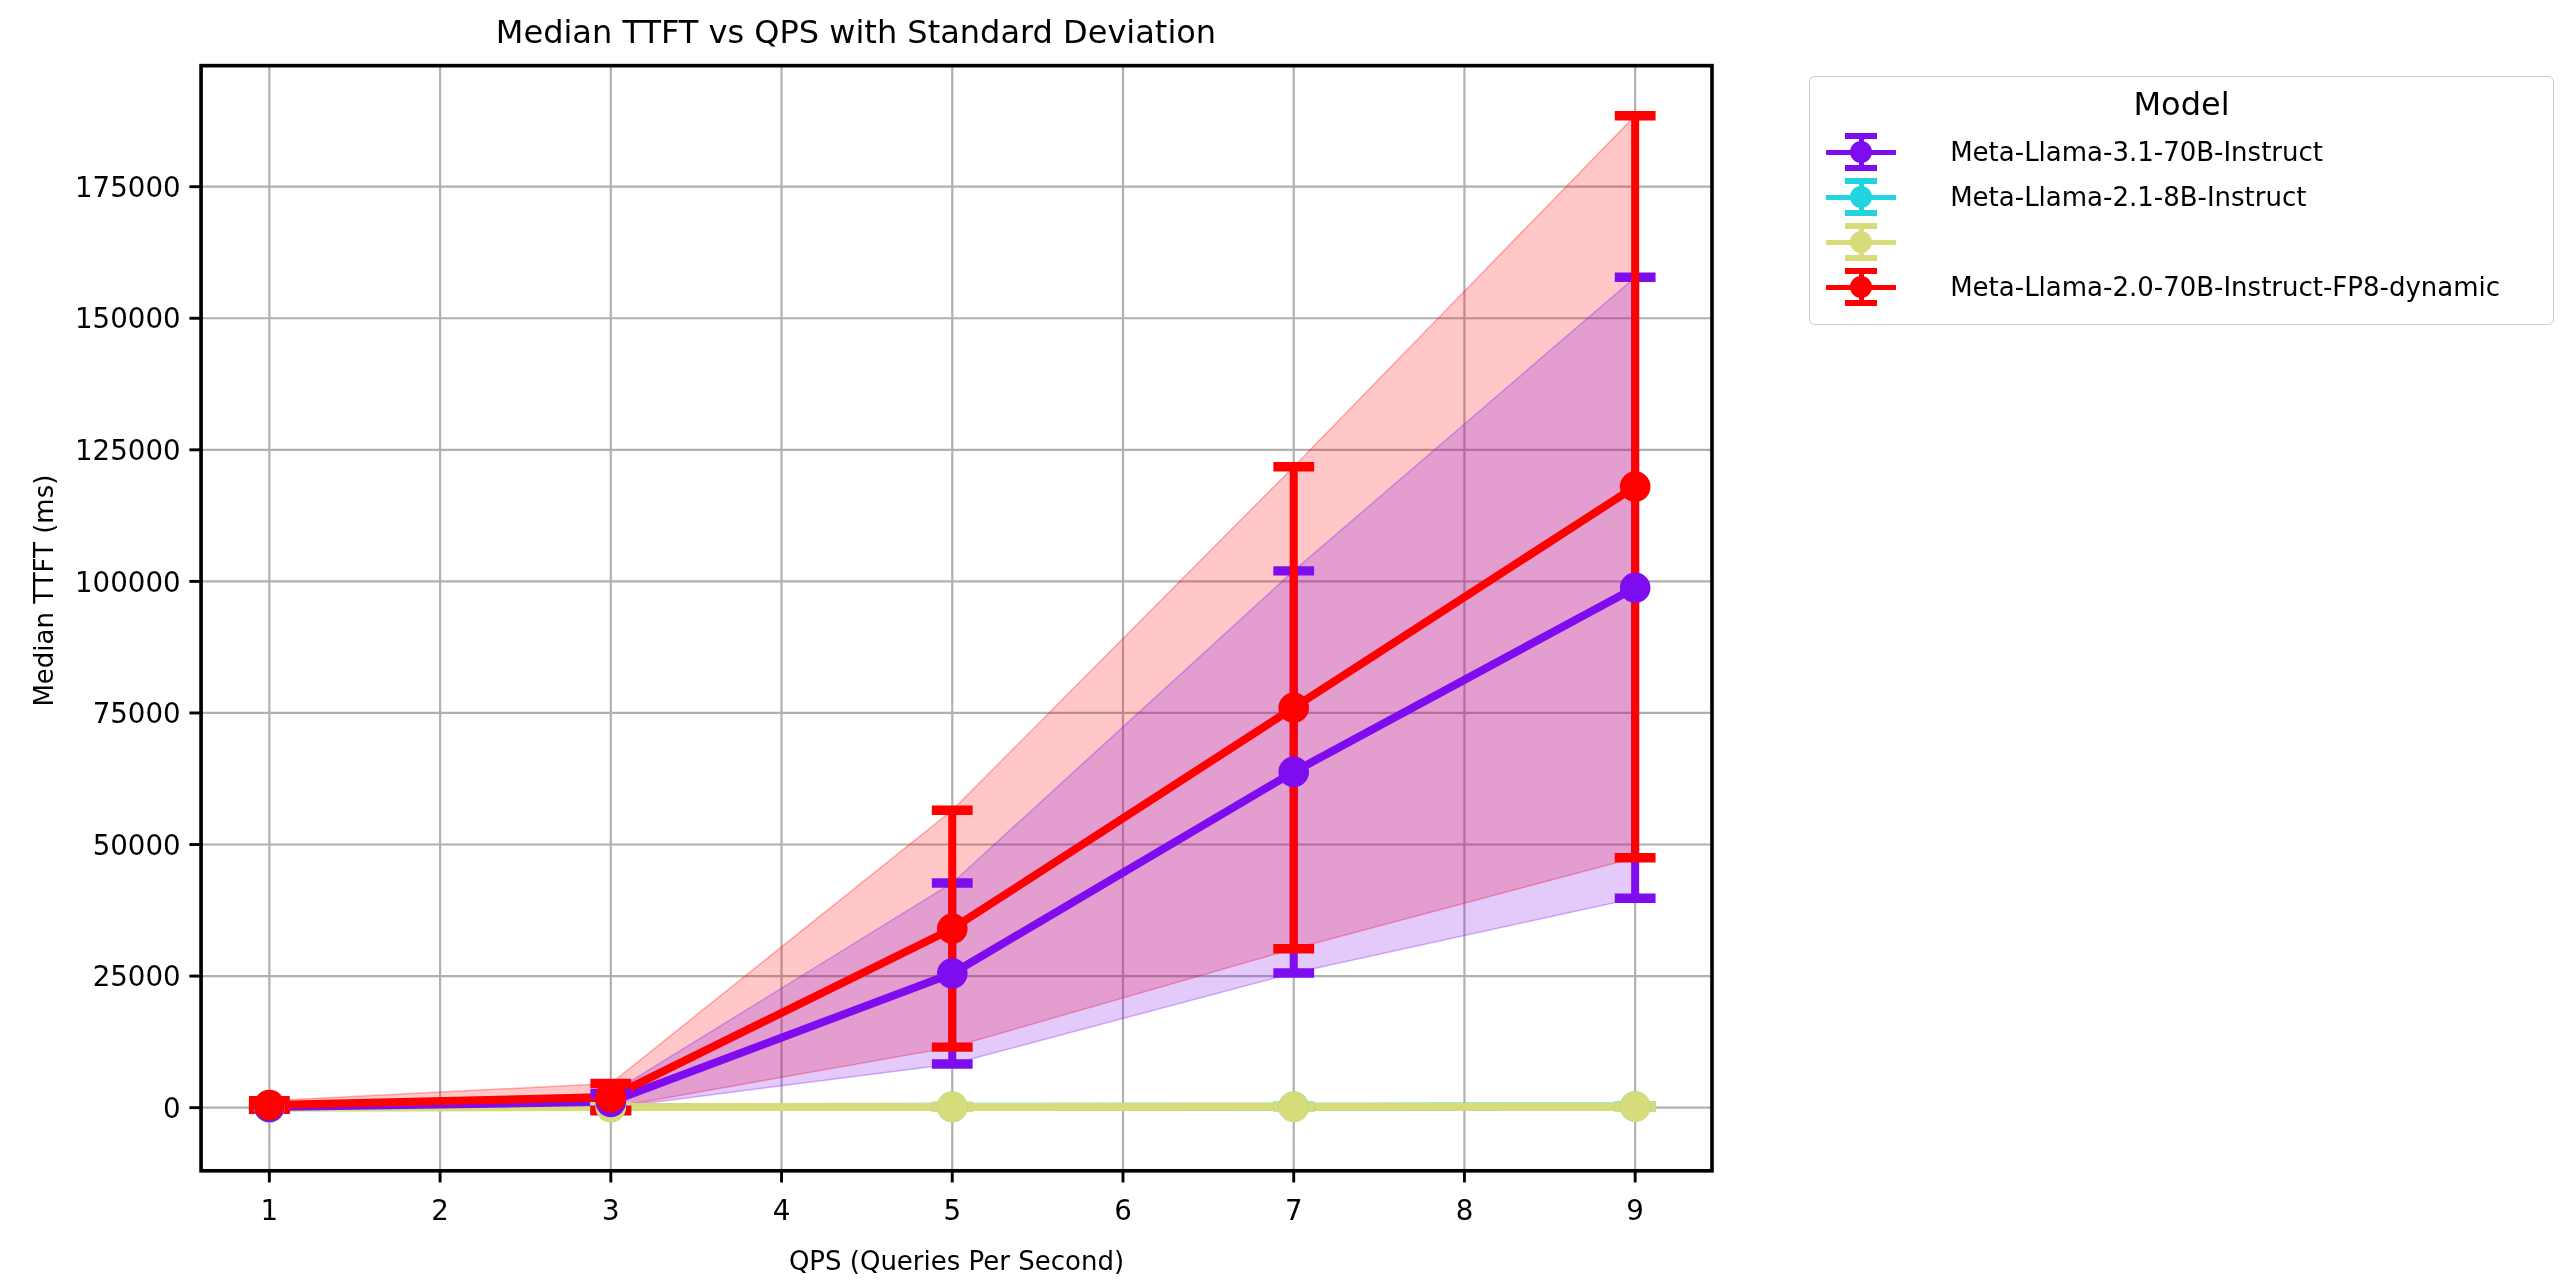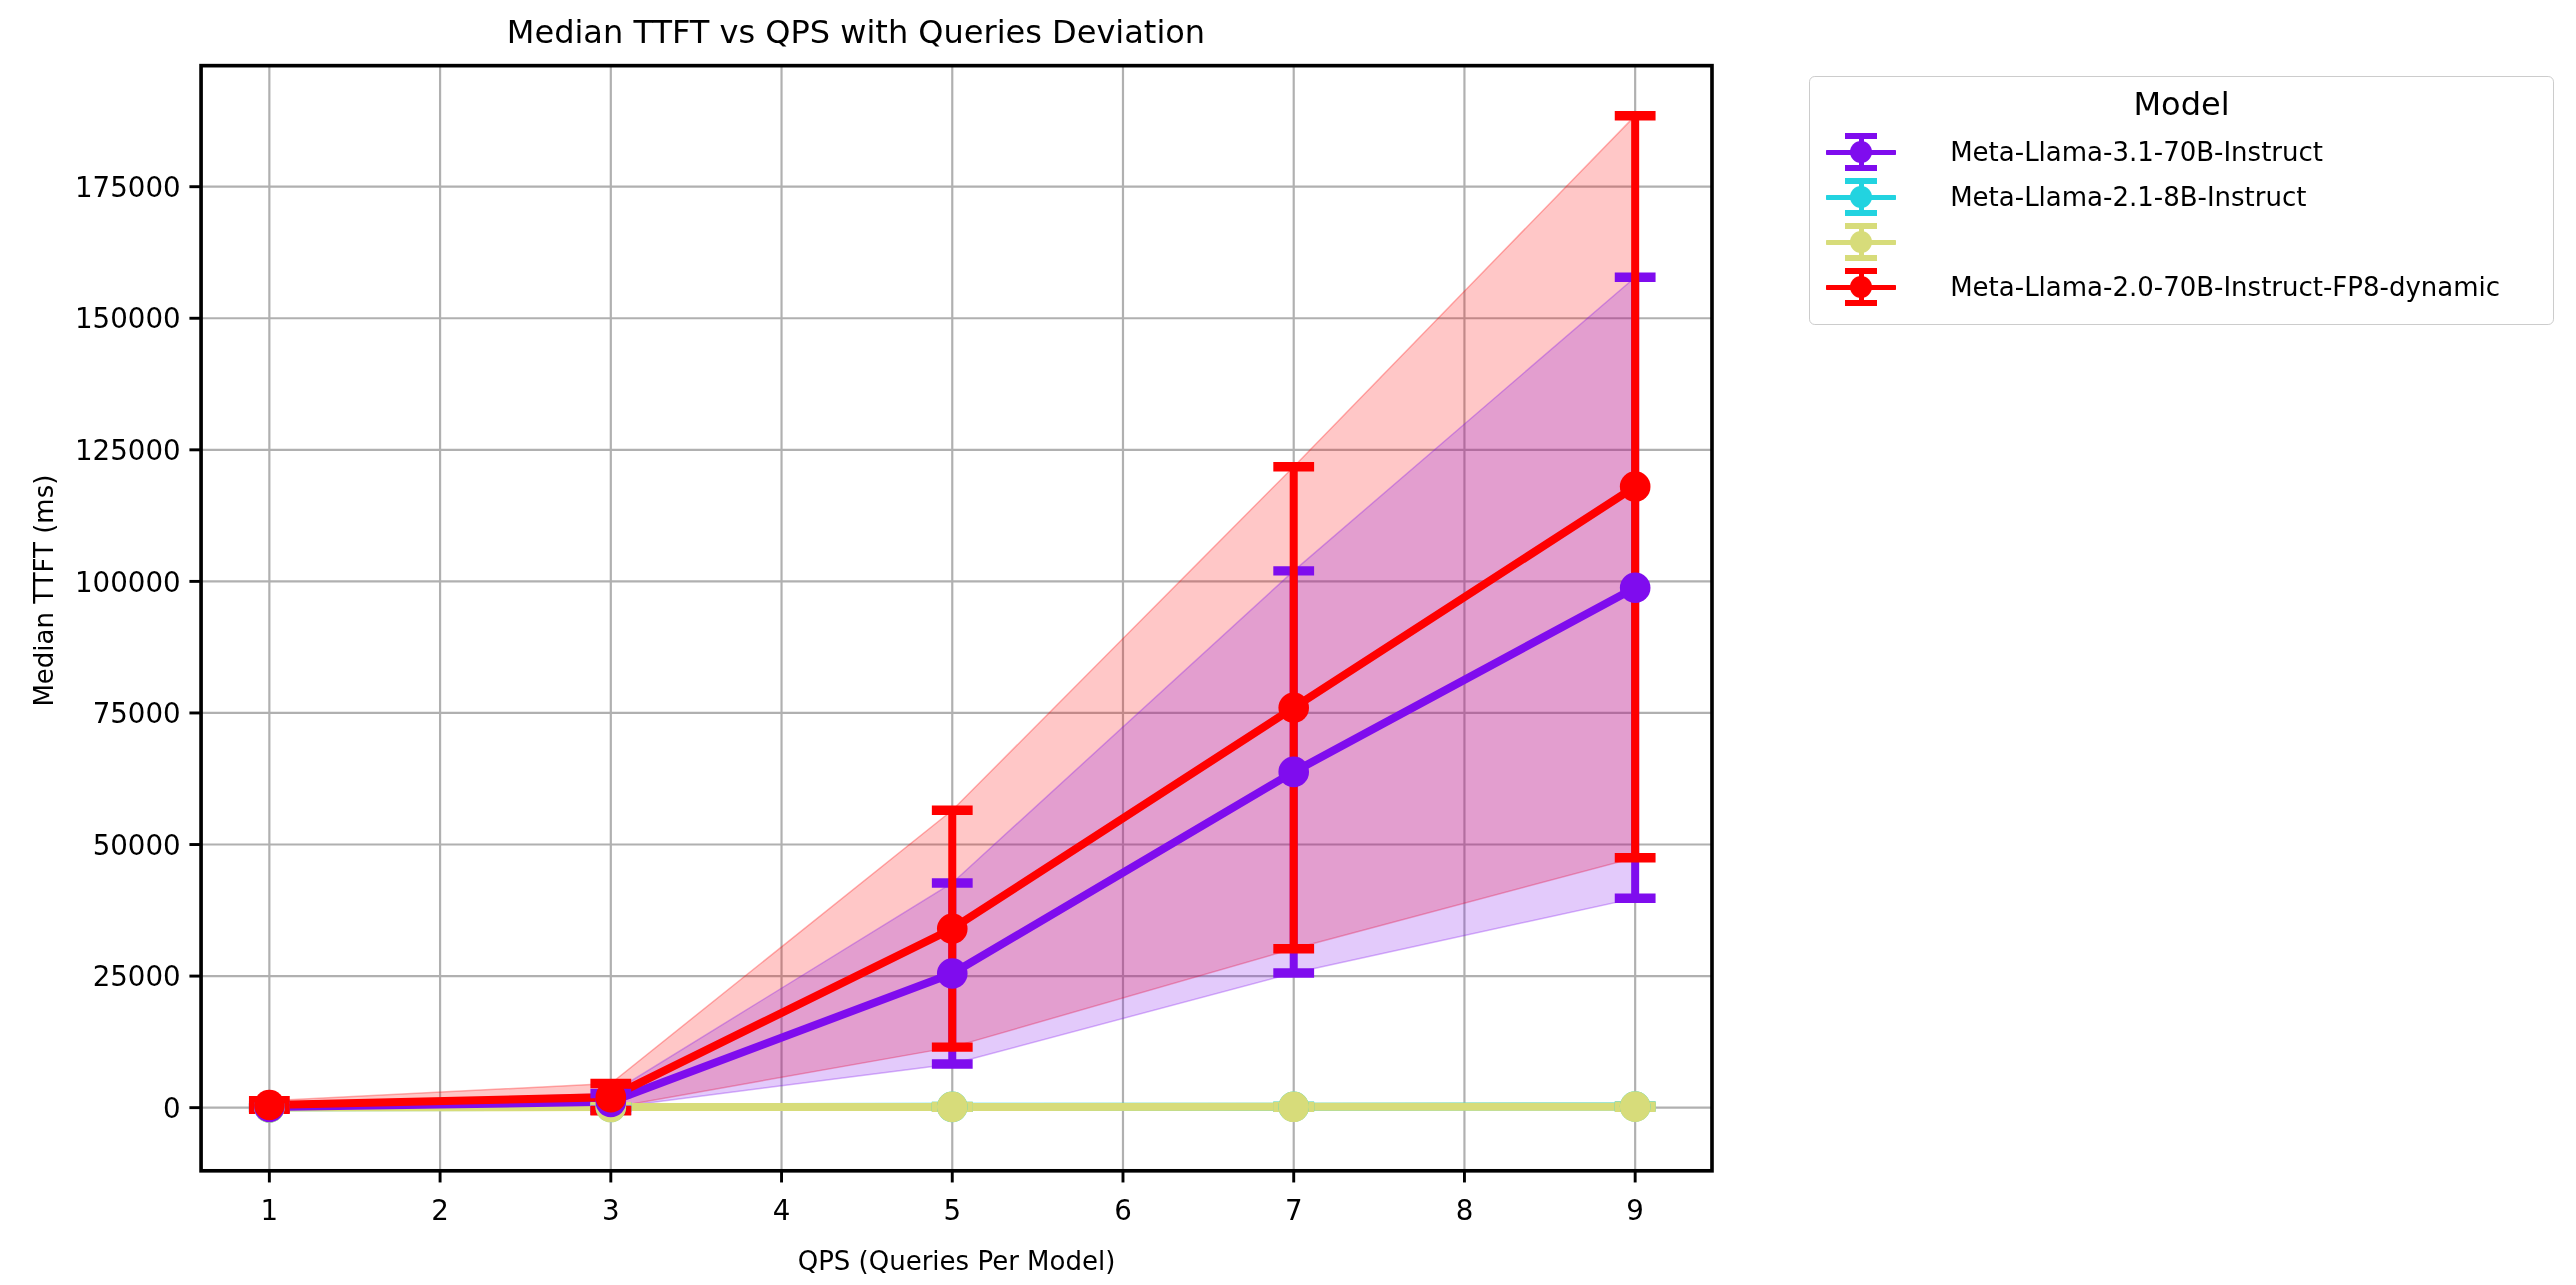--- a/index.html
+++ b/index.html
@@ -128,22 +128,22 @@
     font-size: 26px;
     transform: rotate(-90deg);
     transform-origin: 204px 14.6px;
   }
 </style>
 </head>
 <body>
 
 <div id="figure">
 
-  <div class="axis-title" id="chart-title">Median TTFT vs QPS with Queries Deviation</div>
-  <div class="axis-title" id="x-axis-label">QPS (Queries Per Model)</div>
+  <div class="axis-title" id="chart-title">Median TTFT vs QPS with Standard Deviation</div>
+  <div class="axis-title" id="x-axis-label">QPS (Queries Per Second)</div>
   <div class="axis-title" id="y-axis-label">Median TTFT (ms)</div>
 
   <svg id="chart-svg" width="2576" height="1286" viewBox="0 0 3536 1765">
     <g id="grid-layer">
         <line x1="276" x2="2350" y1="1520.3142857142857" y2="1520.3142857142857" stroke="#b0b0b0" stroke-width="3"></line>
         <line x1="276" x2="2350" y1="1339.7190476190476" y2="1339.7190476190476" stroke="#b0b0b0" stroke-width="3"></line>
         <line x1="276" x2="2350" y1="1159.1238095238095" y2="1159.1238095238095" stroke="#b0b0b0" stroke-width="3"></line>
         <line x1="276" x2="2350" y1="978.5285714285714" y2="978.5285714285714" stroke="#b0b0b0" stroke-width="3"></line>
         <line x1="276" x2="2350" y1="797.9333333333334" y2="797.9333333333334" stroke="#b0b0b0" stroke-width="3"></line>
         <line x1="276" x2="2350" y1="617.3380952380952" y2="617.3380952380952" stroke="#b0b0b0" stroke-width="3"></line>

